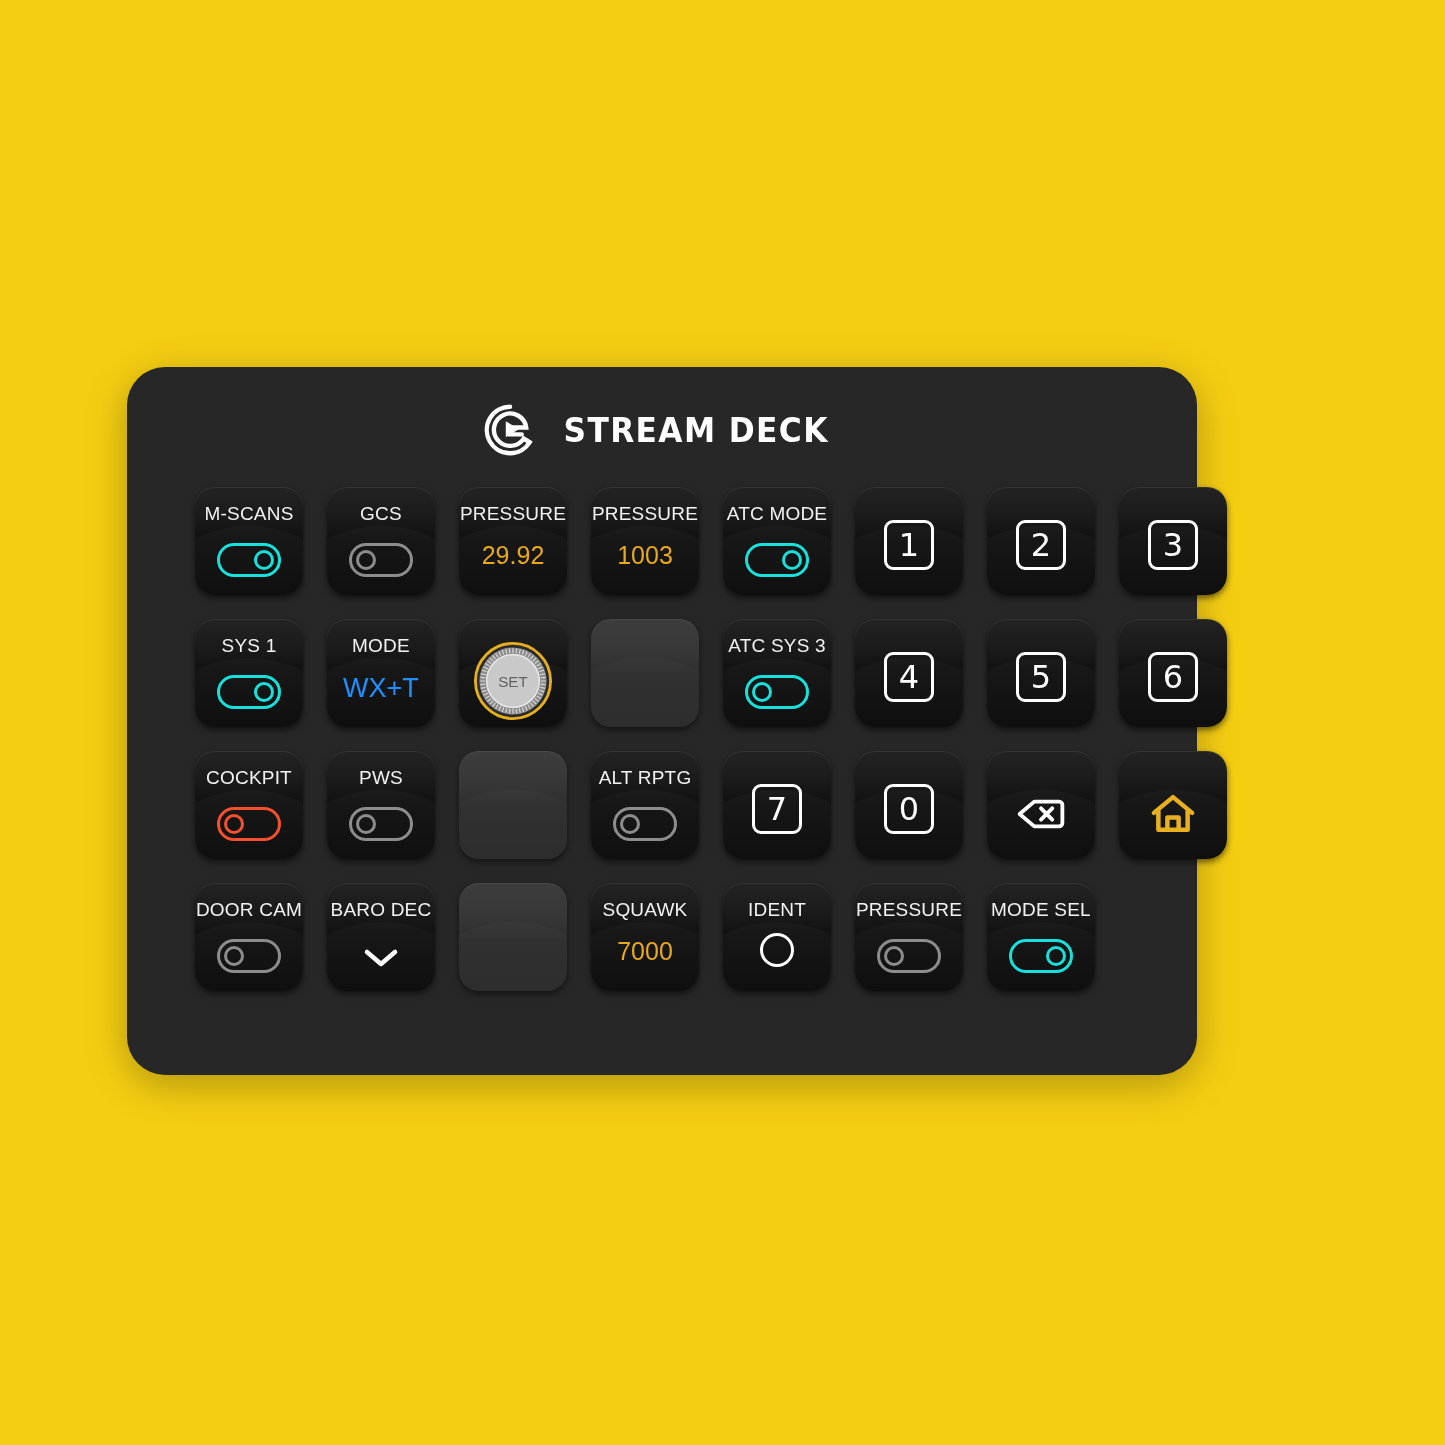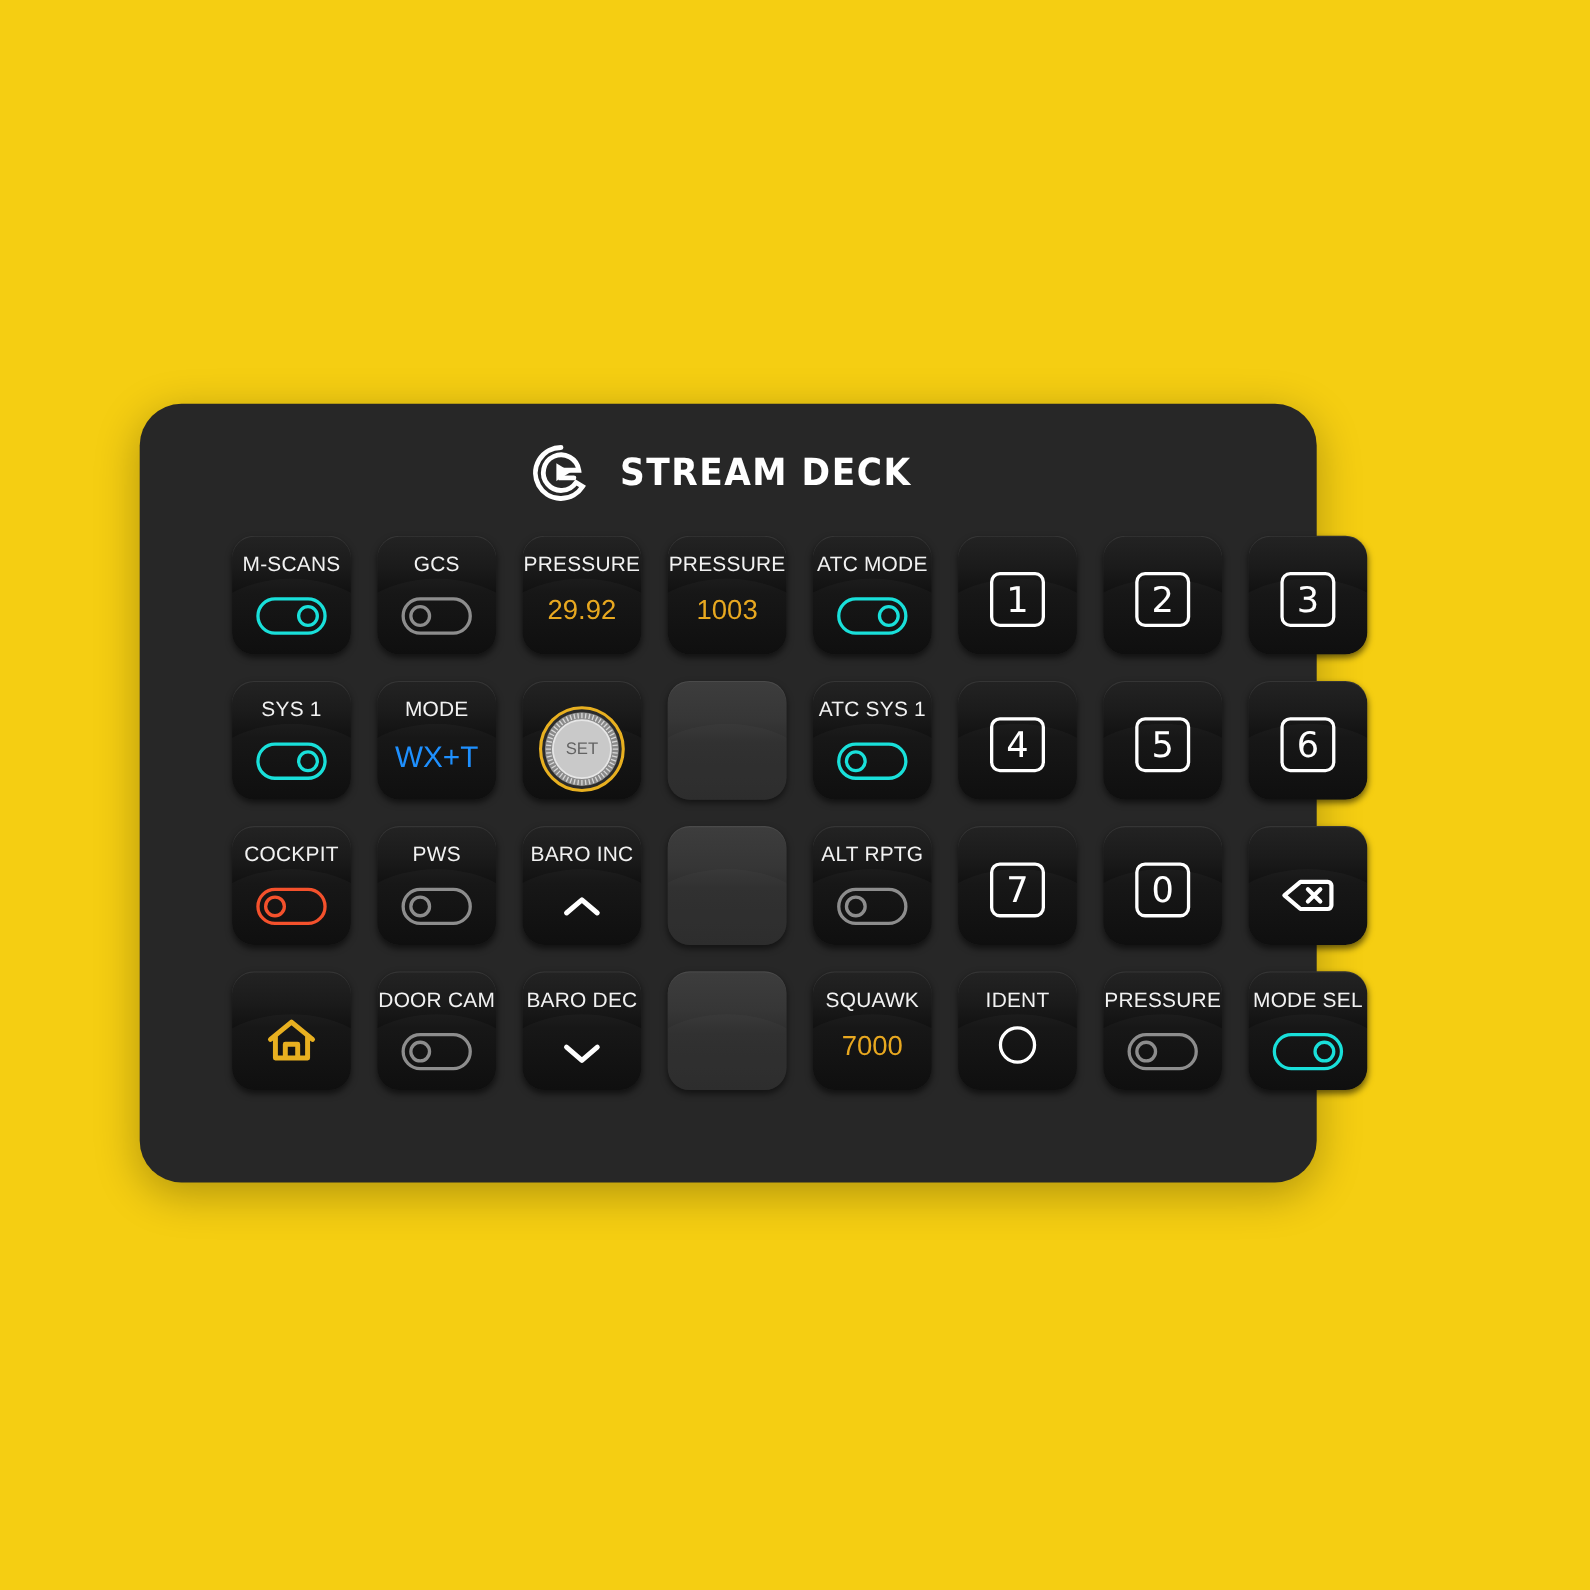--- a/index.html
+++ b/index.html
@@ -32,21 +32,21 @@
     font-size:34px;
     font-weight:bold;
     letter-spacing:1.5px;
     font-family:"DejaVu Sans", sans-serif;
     transform:scaleX(.92);
   }
 
   
   .grid {
     position:absolute;
-    left:84px; top:120px;
+    left:68px; top:120px;
     display:grid;
     grid-template-columns:repeat(8, 108px);
     grid-template-rows:repeat(4, 108px);
     column-gap:24px;
     row-gap:25px;
     gap:24px;
   }
 
   .key {
     position:relative;
@@ -280,21 +280,21 @@
               <line x1="88.69921654264306" y1="36.45855845983814" x2="83.03591656079286" y2="38.44023283156915" stroke="#d8d8d8" stroke-width="1.5"></line>
               <line x1="89.97204439945477" y1="40.8766417077911" x2="84.12247692636382" y2="42.21176731152899" stroke="#d8d8d8" stroke-width="1.5"></line>
               <line x1="90.74220060562294" y1="45.4094564797644" x2="84.77992734626349" y2="46.08124333638425" stroke="#d8d8d8" stroke-width="1.5"></line>
             </g>
             <circle cx="50" cy="50" r="33" fill="#c9c9c9" stroke="#e6e6e6" stroke-width="2"></circle>
             <text x="50" y="50" fill="#636363" font-size="19" font-family="&quot;Liberation Sans&quot;, sans-serif" text-anchor="middle" dominant-baseline="central">SET</text>
           </svg>
         </div>
         <div class="key blank"></div>
         <div class="key">
-          <div class="key-label">ATC SYS 1</div>
+          <div class="key-label">ATC SYS 3</div>
           <div class="toggle on left">
             <div class="knob"></div>
           </div>
         </div>
         <div class="key">
           <div class="digit-box">4</div>
         </div>
         <div class="key">
           <div class="digit-box">5</div>
         </div>
@@ -304,28 +304,20 @@
         <div class="key">
           <div class="key-label">COCKPIT</div>
           <div class="toggle alert left">
             <div class="knob"></div>
           </div>
         </div>
         <div class="key">
           <div class="key-label">PWS</div>
           <div class="toggle  left">
             <div class="knob"></div>
-          </div>
-        </div>
-        <div class="key">
-          <div class="key-label">BARO INC</div>
-          <div class="icon-under">
-            <svg viewBox="0 0 48 48" width="48" height="48">
-              <path fill="none" stroke-width="4.5" stroke-linecap="round" stroke-linejoin="round" d="M10 29 24 17 38 29" stroke="#ffffff"></path>
-            </svg>
           </div>
         </div>
         <div class="key blank"></div>
         <div class="key">
           <div class="key-label">ALT RPTG</div>
           <div class="toggle  left">
             <div class="knob"></div>
           </div>
         </div>
         <div class="key">

